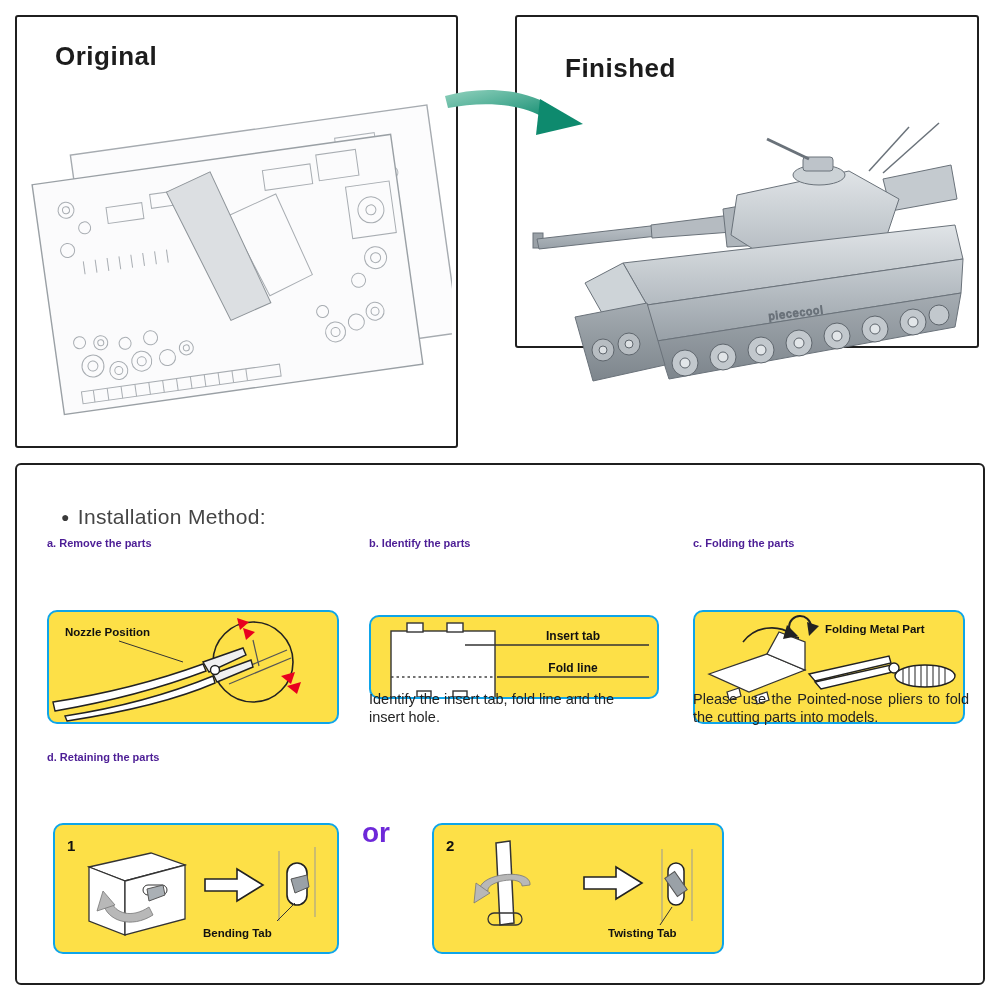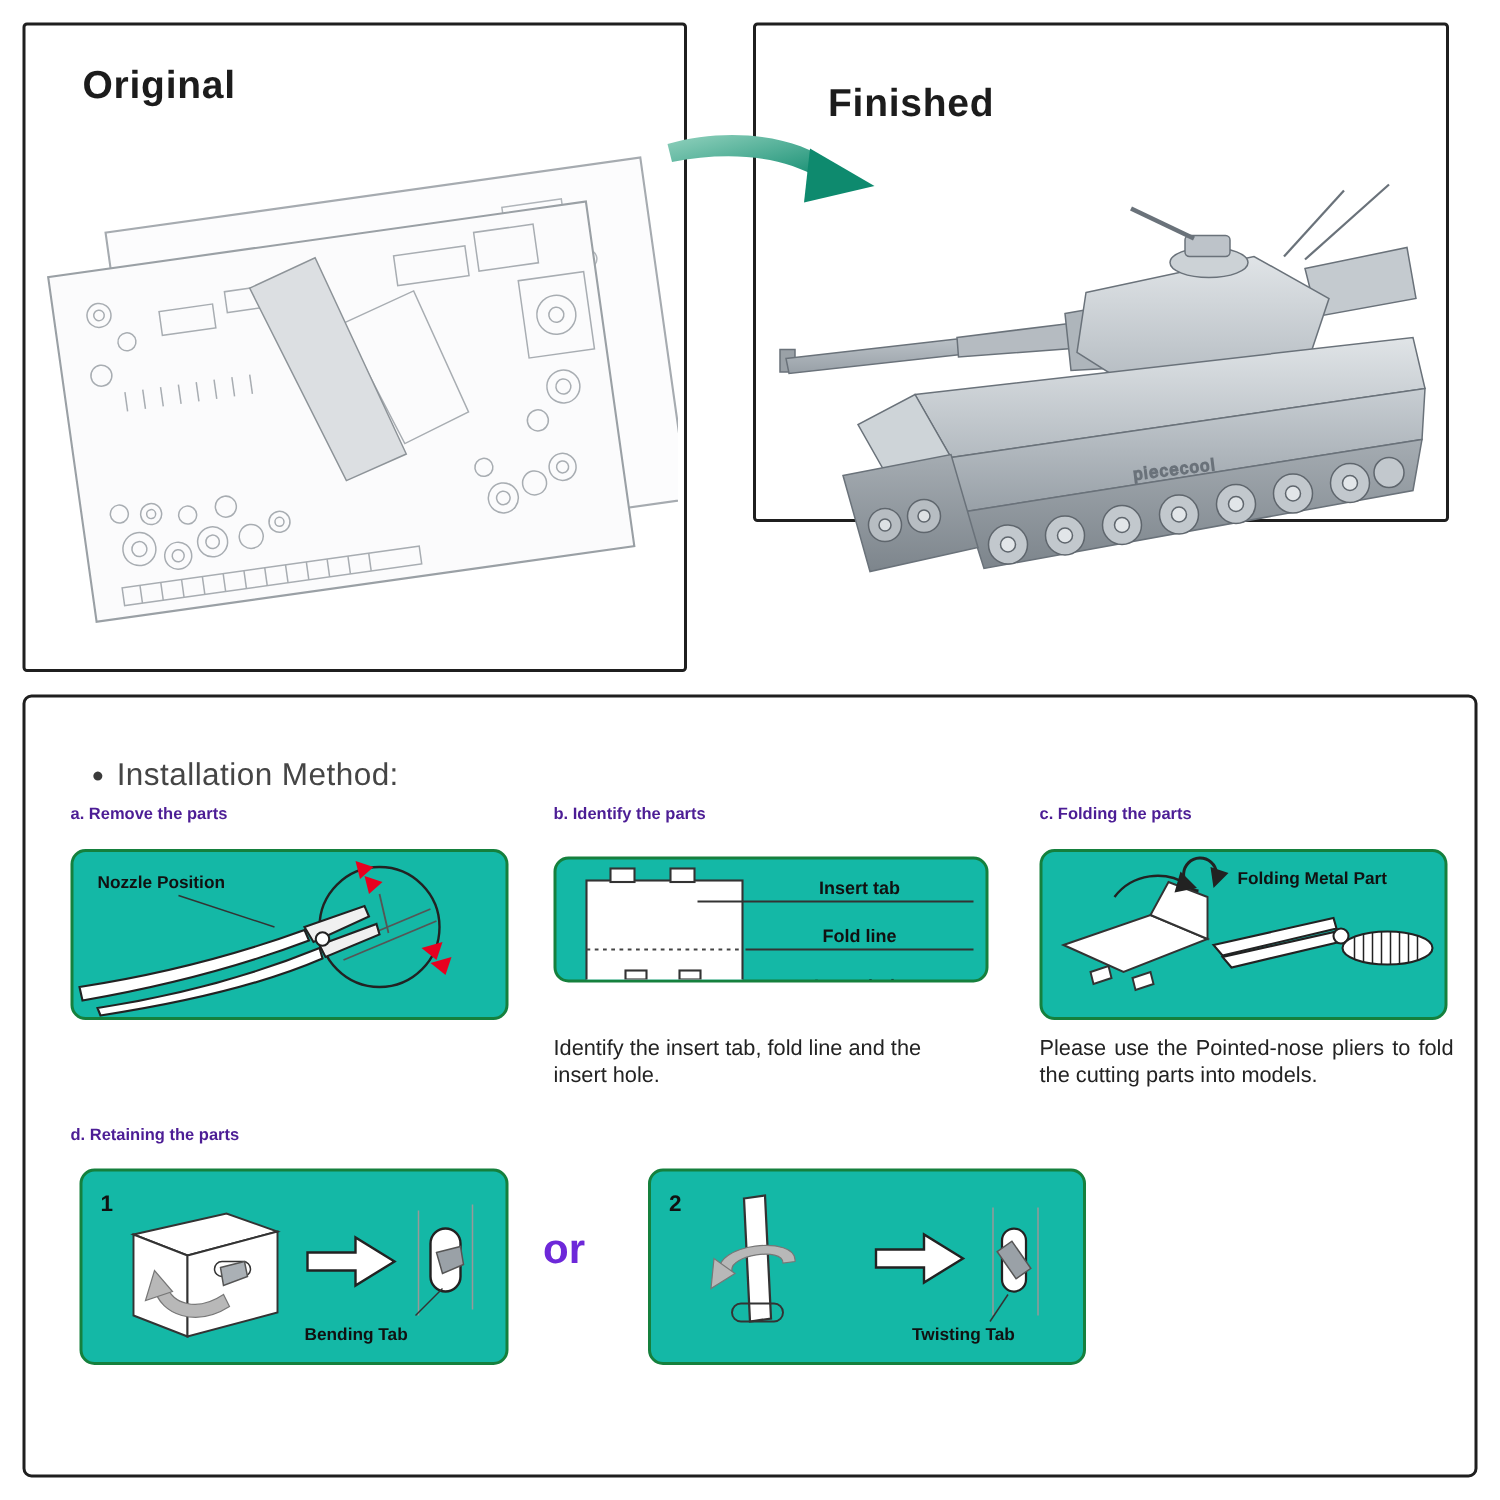--- a/index.html
+++ b/index.html
@@ -7,21 +7,21 @@
   body {
     width:1000px; height:1000px; position:relative;
     font-family:"Liberation Sans", sans-serif; color:#1a1a1a;
   }
   .page { position:absolute; inset:0; background:#fff; }
   .panel {
     position:absolute; background:#fff;
     border:2px solid #1f1f1f; border-radius:3px;
   }
   #panel-original { left:15px; top:15px; width:443px; height:433px; }
-  #panel-finished { left:502px; top:15px; width:464px; height:333px; }
+  #panel-finished { left:515px; top:15px; width:464px; height:333px; }
   #panel-install  { left:15px; top:463px; width:970px; height:522px; border-radius:6px; }
   .panel-title {
     position:absolute; font-size:26px; font-weight:700; color:#1c1c1c; letter-spacing:0.5px;
   }
   #title-original { left:38px; top:24px; }
   #title-finished { left:48px; top:36px; }
   #arrow-wrap { position:absolute; left:441px; top:82px; width:145px; height:66px; z-index:4; }
   #sheets-wrap { position:absolute; left:8px; top:78px; width:427px; height:340px; }
   #tank-wrap { position:absolute; left:14px; top:96px; width:437px; height:315px; }
 
@@ -30,21 +30,21 @@
   }
   .install-heading .bullet { font-size:14px; vertical-align:2px; margin-right:8px; color:#3a3a3a; }
   .step-title {
     position:absolute; font-size:11px; font-weight:700; color:#4c1d95;
   }
   #title-a { left:30px;  top:72px; }
   #title-b { left:352px; top:72px; }
   #title-c { left:676px; top:72px; }
   #title-d { left:30px;  top:286px; }
   .diagram-box {
-    position:absolute; background:#14b8a6; border:2px solid #15803d; border-radius:10px; overflow:hidden;
+    position:absolute; background:#fde047; border:2px solid #0ea5e9; border-radius:10px; overflow:hidden;margin-top:44px;
   }
   #diag-a { left:30px;  top:101px; width:292px; height:114px; }
   #diag-b { left:352px; top:106px; width:290px; height:84px; }
   #diag-c { left:676px; top:101px; width:272px; height:114px; }
   #diag-d1 { left:36px;  top:314px; width:286px; height:131px; }
   #diag-d2 { left:415px; top:314px; width:292px; height:131px; }
   .step-desc {
     position:absolute; font-size:14.5px; line-height:1.27; color:#232323; text-align:justify;
   }
   #desc-a { left:30px;  top:225px; width:294px; }

